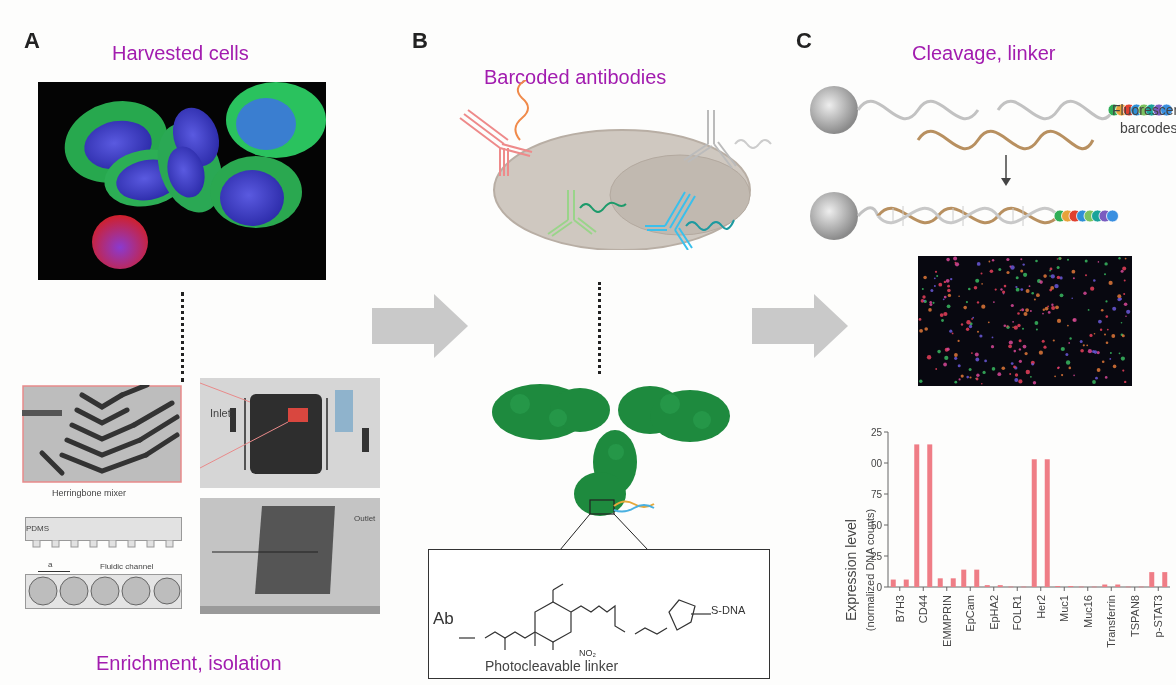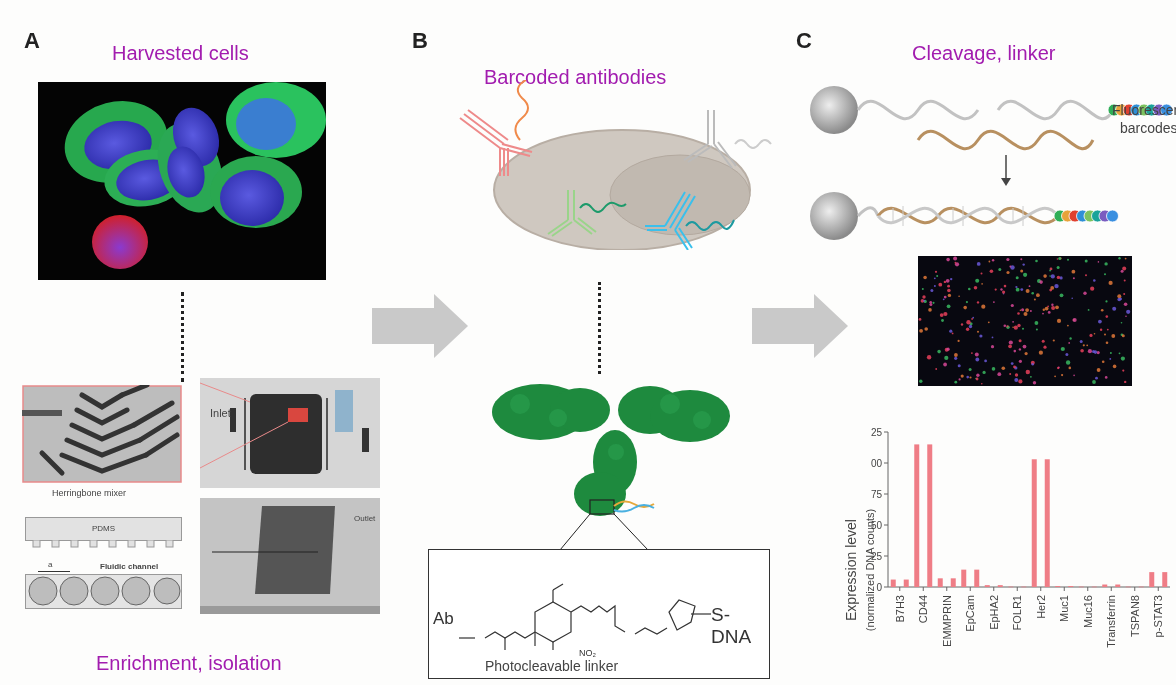--- a/index.html
+++ b/index.html
@@ -82,36 +82,36 @@
   <line x1="0" y1="5" x2="50" y2="24" stroke="#e88a8a" stroke-width="1"></line>
   <line x1="0" y1="90" x2="88" y2="44" stroke="#e88a8a" stroke-width="1"></line>
   <polygon points="0,120 180,120 180,228 0,228" fill="#c4c4c4"></polygon>
   <polygon points="0,228 180,228 180,236 0,236" fill="#9a9a9a"></polygon>
   <polygon points="62,128 135,128 130,216 55,216" fill="#555"></polygon>
   <line x1="12" y1="174" x2="118" y2="174" stroke="#222" stroke-width="1"></line>
 </svg>
 <div class="abs small" style="left:210px;top:407px;font-size:11px;text-align:right;">Inlet</div>
 <div class="abs small" style="left:354px;top:468px;font-size:8px;margin-top:46px;">Outlet</div>
 
-<div class="abs" style="left:25px;top:517px;width:155px;height:22px;background:#e2e2e2;border:1px solid #999;text-align:center;font-size:8px;line-height:22px;color:#444;">PDMS</div>
+<div class="abs" style="left:25px;top:517px;width:155px;height:22px;background:#e2e2e2;border:1px solid #999;text-align:left;font-size:8px;line-height:22px;color:#444;">PDMS</div>
 <svg class="abs" style="left:25px;top:540px;" width="160" height="10">
   <g fill="#e2e2e2" stroke="#999">
     <rect x="8" y="0" width="7" height="7"></rect>
       <rect x="27" y="0" width="7" height="7"></rect>
       <rect x="46" y="0" width="7" height="7"></rect>
     <rect x="65" y="0" width="7" height="7"></rect>
       <rect x="84" y="0" width="7" height="7"></rect>
       <rect x="103" y="0" width="7" height="7"></rect>
     <rect x="122" y="0" width="7" height="7"></rect>
       <rect x="141" y="0" width="7" height="7"></rect>
   </g>
 </svg>
 <div class="abs small" style="left:48px;top:560px;font-size:8px;">a</div>
 <div class="abs" style="left:38px;top:571px;width:32px;border-top:1px solid #333;"></div>
-<div class="abs small" style="left:100px;top:562px;font-size:8px;font-weight:bold;">Fluidic channel</div>
+<div class="abs small" style="left:100px;top:562px;font-size:8px;">Fluidic channel</div>
 <svg class="abs" style="left:25px;top:574px;" width="158" height="36">
   <rect x="0.5" y="0.5" width="156" height="34" fill="#e4e4e4" stroke="#999"></rect>
   <g fill="#bdbdbd" stroke="#666">
     <circle cx="18" cy="17" r="14"></circle>
       <circle cx="49" cy="17" r="14"></circle>
       <circle cx="80" cy="17" r="14"></circle>
       <circle cx="111" cy="17" r="14"></circle>
       <circle cx="142" cy="17" r="13"></circle>
   </g>
 </svg>
@@ -200,21 +200,21 @@
       <line x1="124" y1="40" x2="134" y2="34"></line>
       <polyline points="142,62 152,56 162,62 170,56 178,62 186,56 186,76 196,82"></polyline>
       <polyline points="124,92 124,100"></polyline>
       <polyline points="206,84 216,78 228,84 238,78"></polyline>
       <polygon points="248,80 262,72 266,56 250,50 240,62"></polygon>
       <line x1="262" y1="64" x2="282" y2="64"></line>
     </g>
   </svg>
   <div class="abs" style="left:4px;top:59px;font-size:17px;color:#333;">Ab</div>
   <div class="abs" style="left:114px;top:98px;font-size:9px;color:#333;padding-left:36px;">NO₂</div>
-  <div class="abs" style="left:282px;top:54px;font-size:19px;color:#333;">S-DNA</div>
+  <div class="abs" style="left:282px;top:54px;font-size:11px;color:#333;">S-DNA</div>
   <div class="abs" style="left:56px;top:108px;font-size:14px;color:#444;text-align:right;">Photocleavable linker</div>
 </div>
 
 <div class="abs panel-letter" style="left:796px;top:28px;">C</div>
 <div class="abs panel-title" style="left:912px;top:42px;">Cleavage, linker</div>
 
 <svg class="abs" style="left:808px;top:80px;" width="370" height="170">
   <defs>
     <radialGradient id="bead" cx="40%" cy="40%" r="60%">
       <stop offset="0%" stop-color="#eee"></stop>

